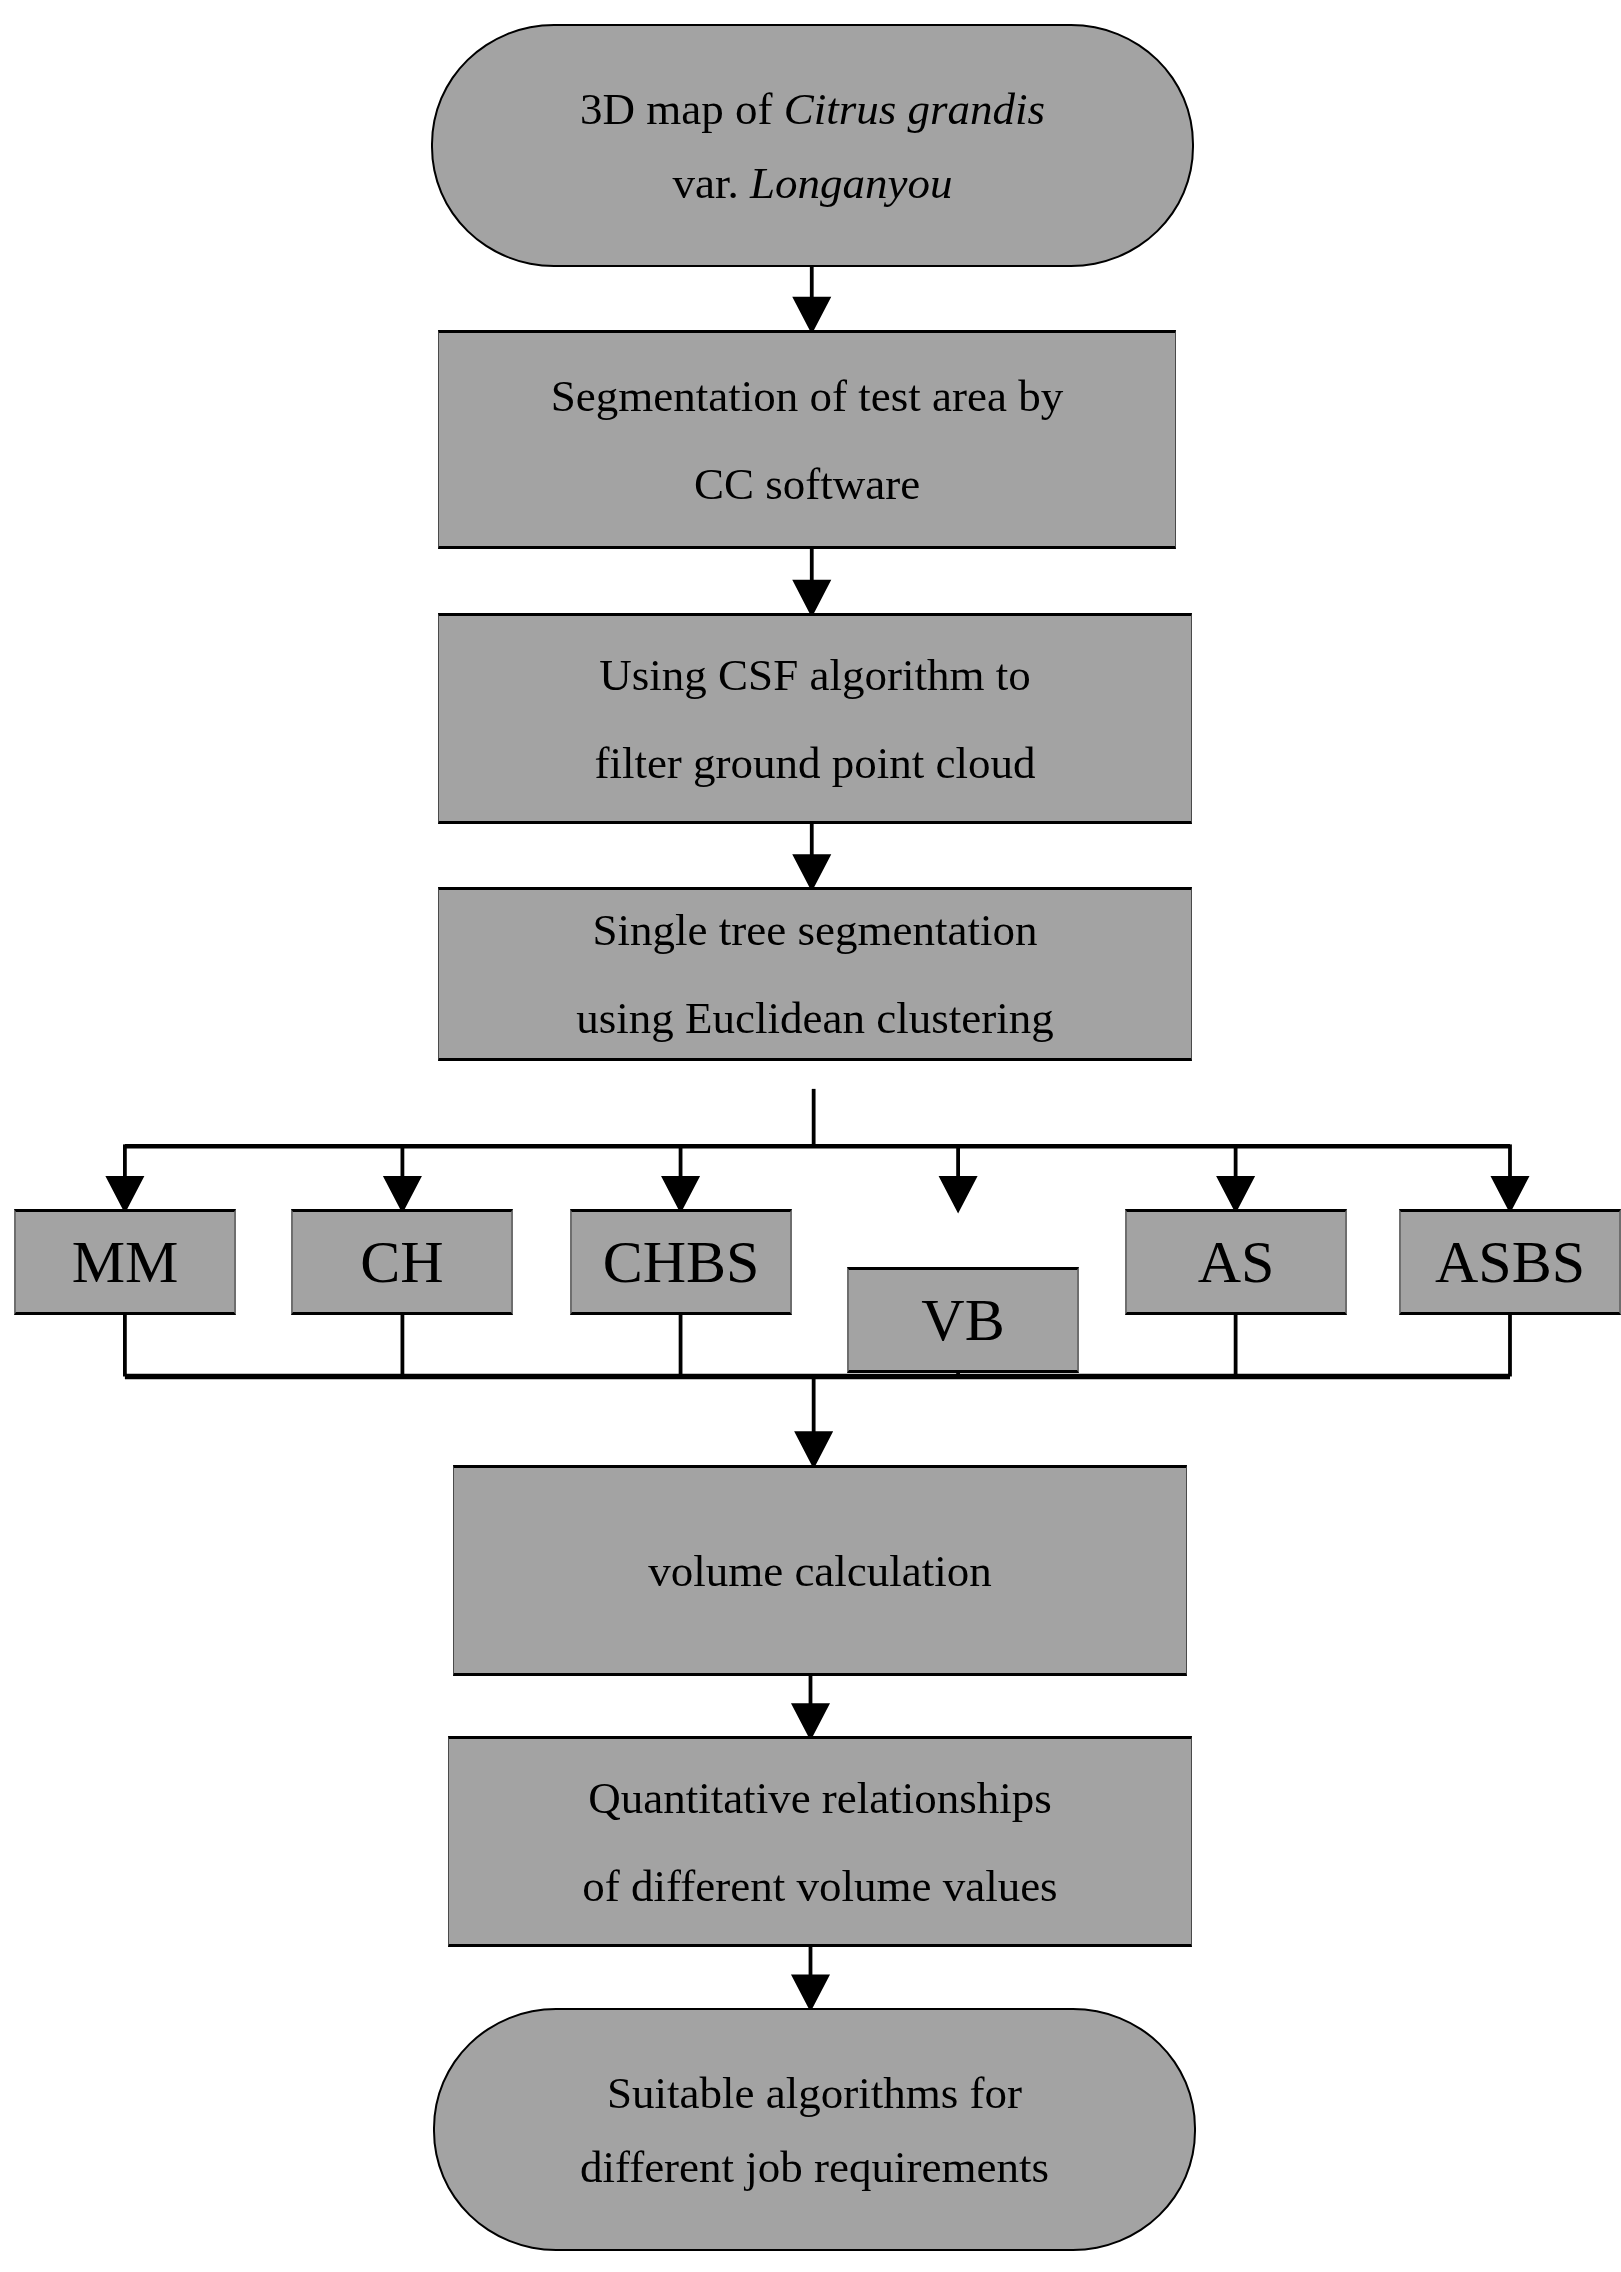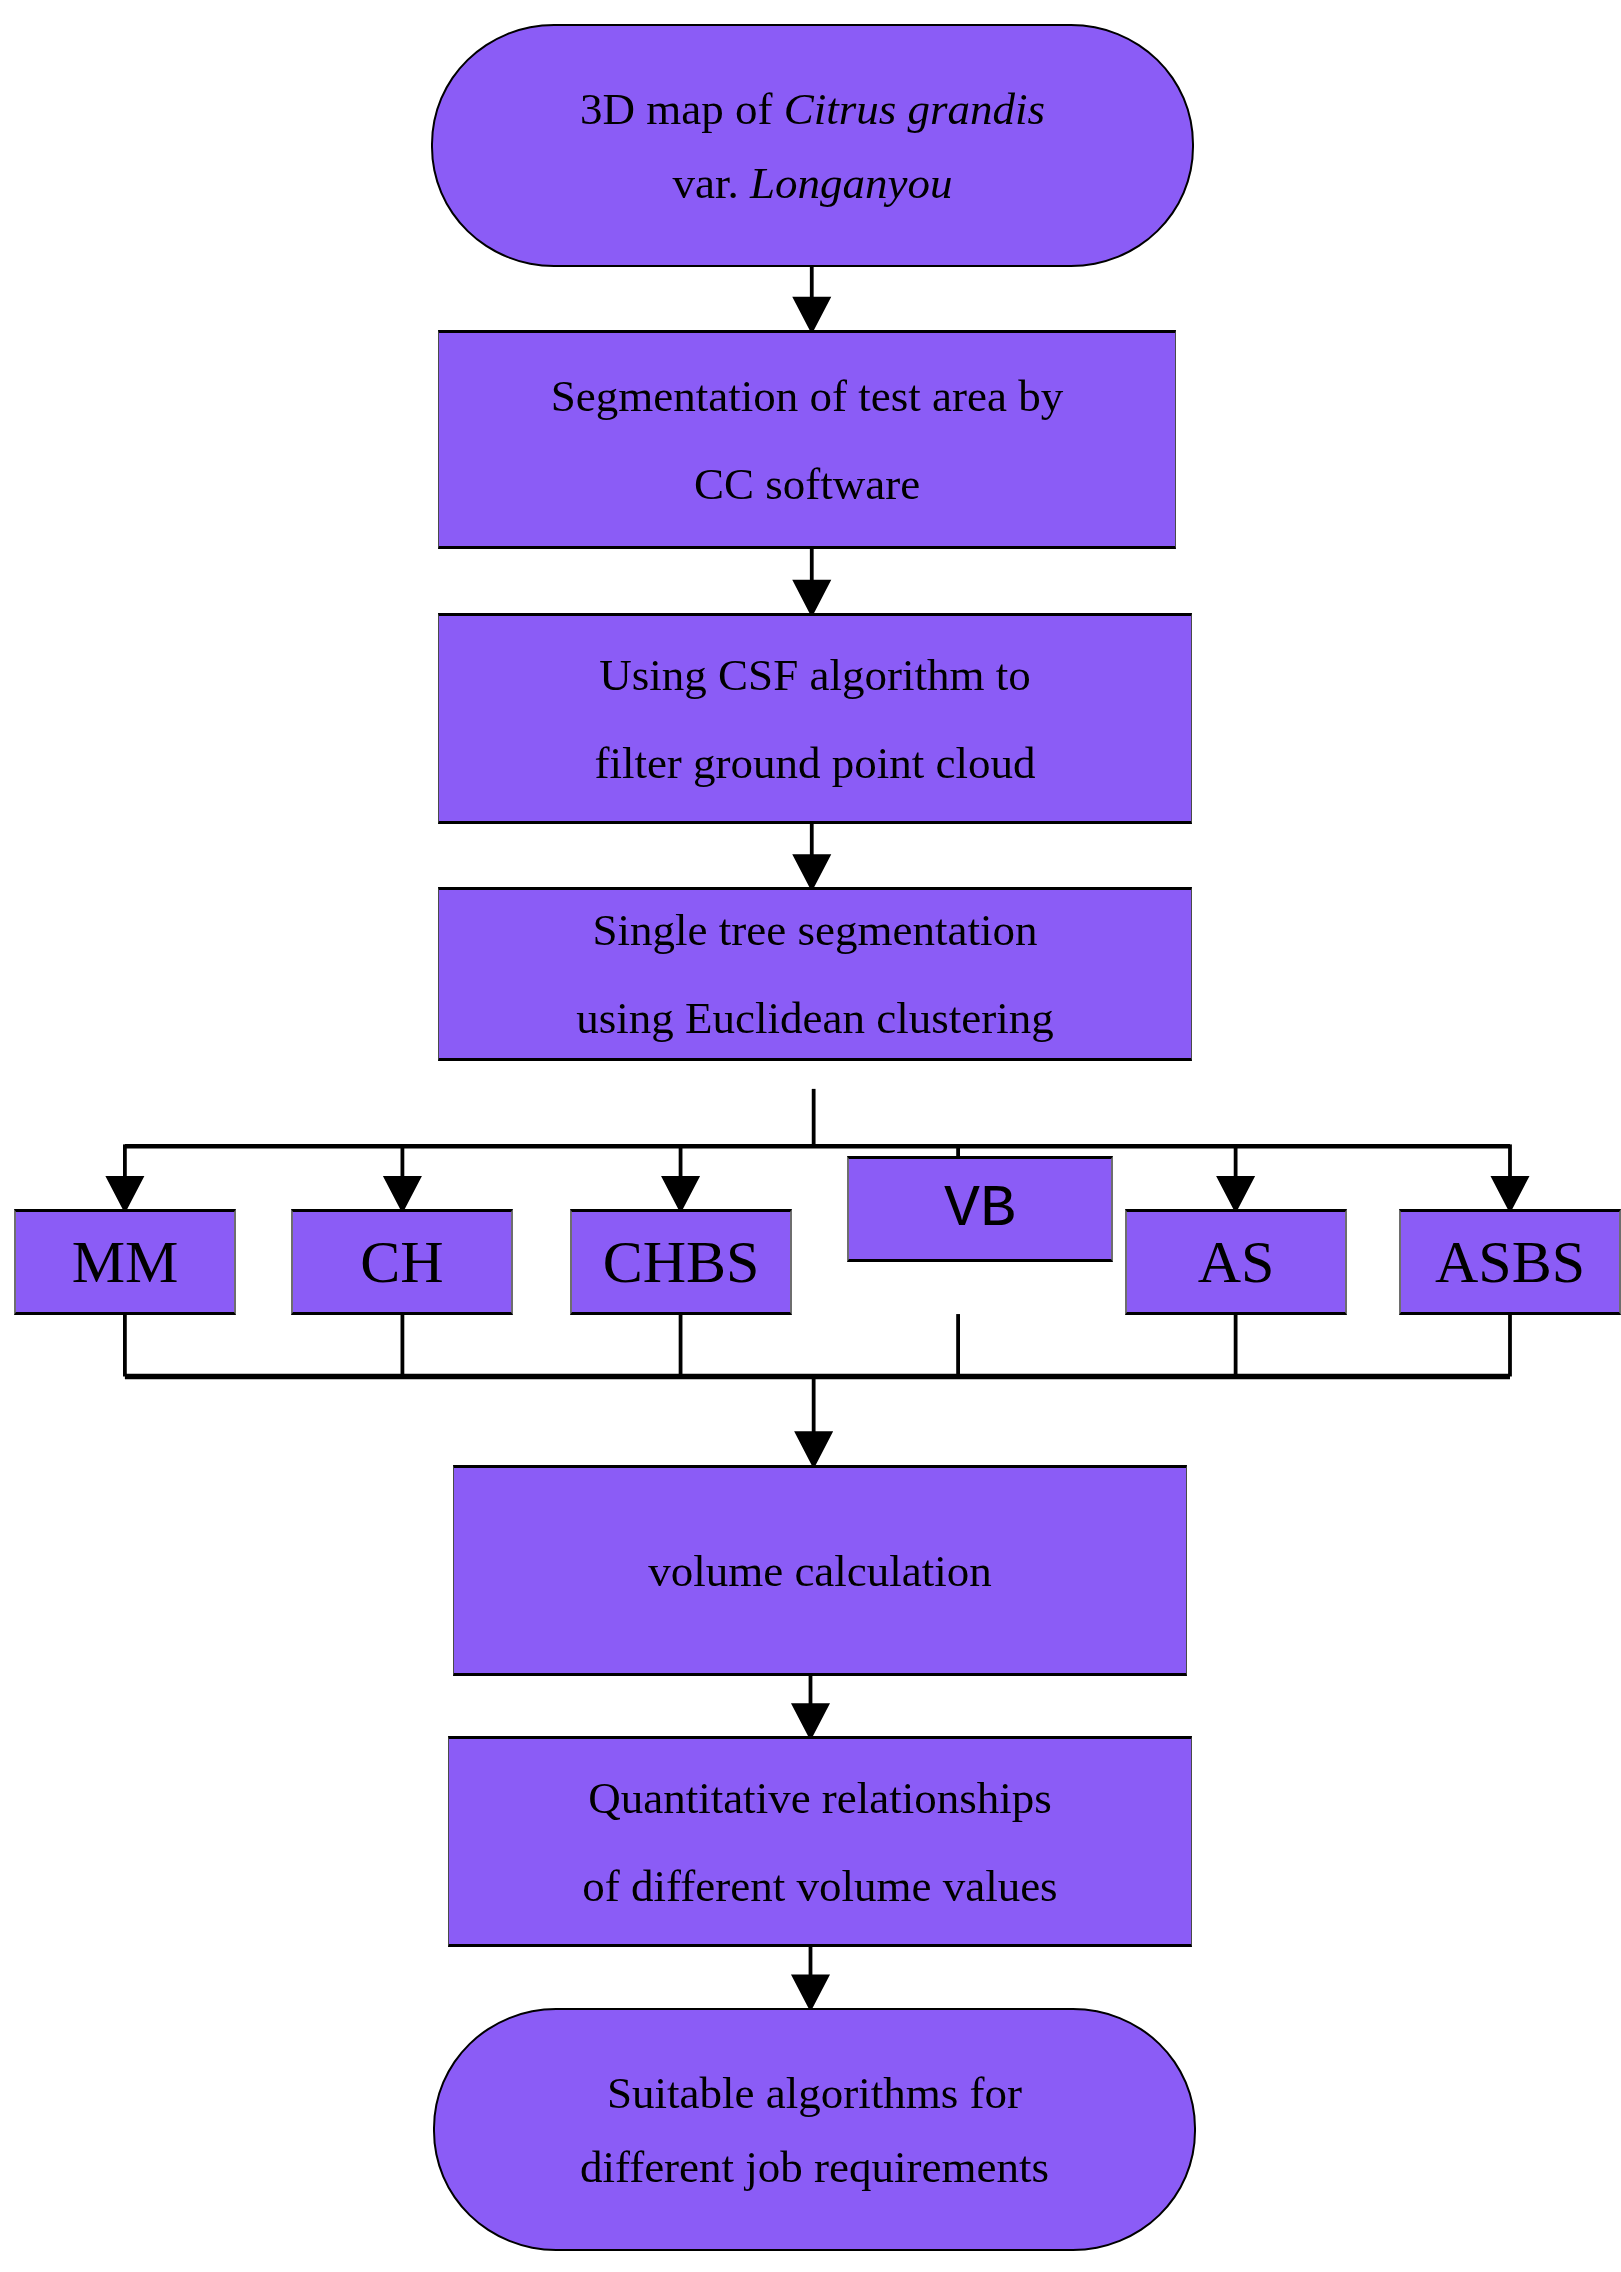--- a/index.html
+++ b/index.html
@@ -24,21 +24,21 @@
     height: 2273px;
   }
   .node {
     position: absolute;
     box-sizing: border-box;
     display: flex;
     flex-direction: column;
     align-items: center;
     justify-content: center;
     text-align: center;
-    background: #8b5cf6;
+    background: #a3a3a3;
   }
   .rect {
     border-top: 3.8px solid #000000;
     border-bottom: 3.8px solid #000000;
     border-left: 1.9px solid #4a4a4a;
     border-right: 1.9px solid #4a4a4a;
     font-size: 45px;
     line-height: 88px;
   }
   .stadium {
@@ -135,21 +135,21 @@
 
   <div class="node algo" style="left:14px; top:1209px; width:222px; height:106px;">
     <span class="line">MM</span>
   </div>
   <div class="node algo" style="left:291px; top:1209px; width:222px; height:106px;">
     <span class="line">CH</span>
   </div>
   <div class="node algo" style="left:570px; top:1209px; width:222px; height:106px;">
     <span class="line">CHBS</span>
   </div>
-  <div class="node algo" style="left:847px; top:1156px; width:266px; height:106px;font-family:Liberation Mono, monospace;">
+  <div class="node algo" style="left:847px; top:1267px; width:232px; height:106px;">
     <span class="line">VB</span>
   </div>
   <div class="node algo" style="left:1125px; top:1209px; width:222px; height:106px;">
     <span class="line">AS</span>
   </div>
   <div class="node algo" style="left:1399px; top:1209px; width:222px; height:106px;">
     <span class="line">ASBS</span>
   </div>
 
   <div class="node rect" style="left:453px; top:1465px; width:734px; height:211px;">

